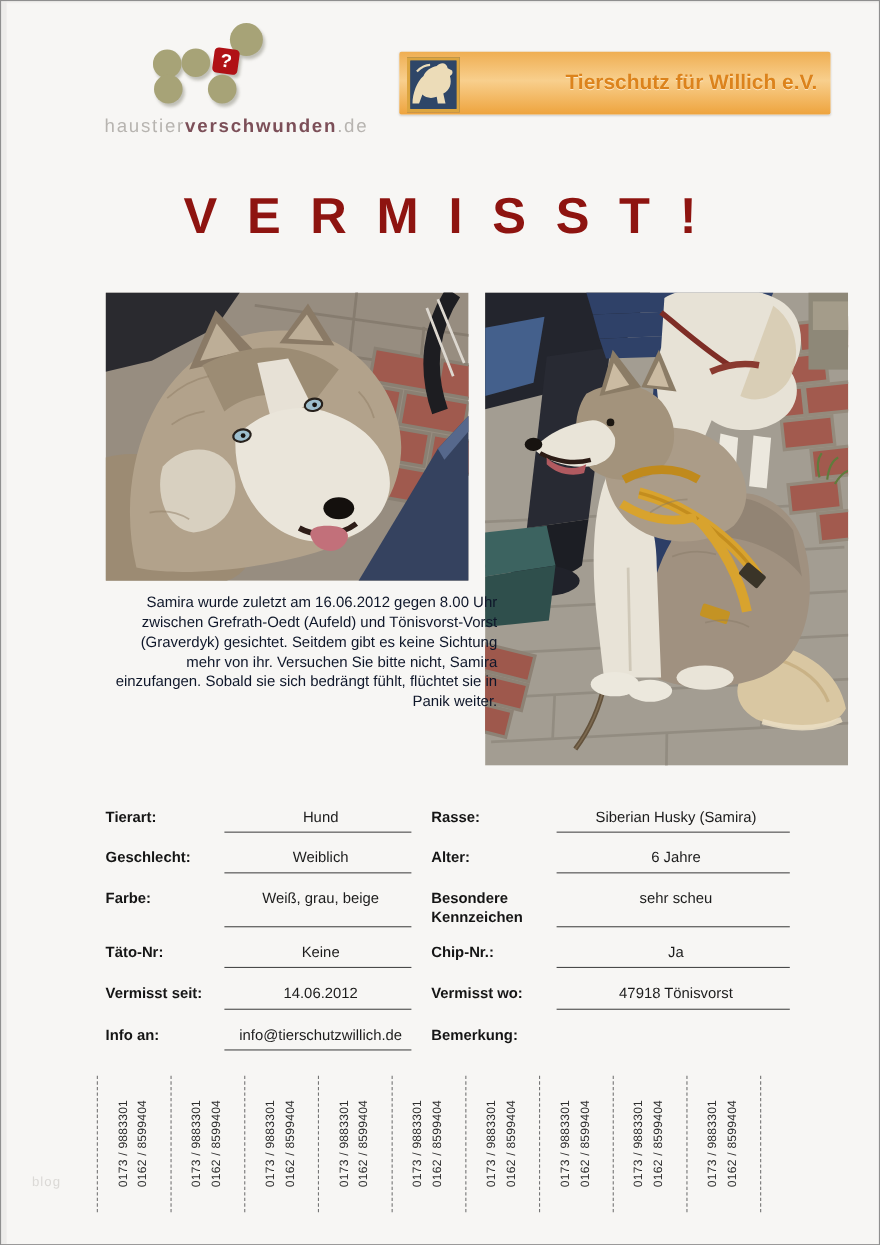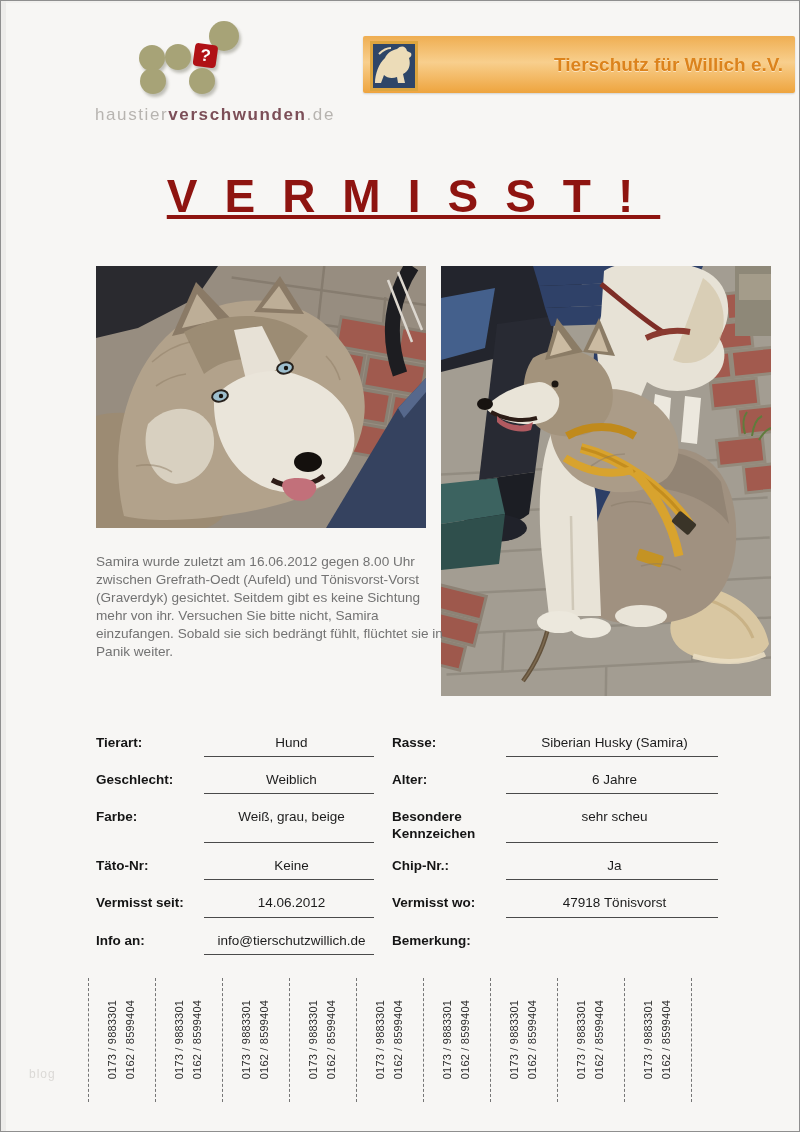--- a/index.html
+++ b/index.html
@@ -9,37 +9,37 @@
     font-family:"Liberation Sans",sans-serif;color:#1d1d1d;
     box-shadow:inset 5px 0 0 #edecea, inset 0 2px 0 #f1f0ee;
   }
   
   .logo-dots{position:absolute;left:138px;top:20px;width:112px;height:82px;}
   .logo-dots svg{filter:drop-shadow(2px 3px 1.5px rgba(90,90,70,.35));}
   .logo-text{position:absolute;left:94px;top:104px;font-size:17px;letter-spacing:1.6px;white-space:nowrap;}
   .logo-text .lt{color:#b7b4b0;}
   .logo-text .bd{color:#7c4f58;font-weight:bold;}
   
-  .banner{position:absolute;left:362px;top:35px;width:432px;height:57px;border-radius:2px;
+  .banner{position:absolute;left:362px;top:46px;width:392px;height:57px;border-radius:2px;
     background:linear-gradient(#efae52,#f8cf8d 46%,#eea43e);
     box-shadow:0 1px 2px rgba(0,0,0,.15);}
   .banner-logo{position:absolute;left:7px;top:5px;width:42px;height:44px;background:#2e4668;
     border:3px solid #dca53f;}
   .banner-title{position:absolute;right:12px;top:50%;transform:translateY(-50%);
     font-size:19px;font-weight:bold;color:#dc831c;text-shadow:0 1px 0 rgba(255,255,255,.55);white-space:nowrap;}
   
   .headline{position:absolute;left:0;right:0;top:168px;margin:0;text-align:center;
-    font-size:46px;font-weight:bold;color:#8e1410;letter-spacing:27px;padding-left:27px;text-decoration:underline;}
+    font-size:46px;font-weight:bold;color:#8e1410;letter-spacing:27px;padding-left:27px;}
   
   .photoL{position:absolute;left:95px;top:265px;width:330px;height:262px;}
   .photoR{position:absolute;left:440px;top:265px;width:330px;height:430px;}
   .photoL svg,.photoR svg{display:block;width:100%;height:100%;}
   
-  .desc{position:absolute;left:95px;top:552px;width:356px;margin:0;
-    font-size:13.6px;line-height:1.33;color:#737373;}
+  .desc{position:absolute;left:95px;top:538px;width:356px;margin:0;
+    font-size:13.6px;line-height:1.33;color:#0f172a;text-align:right;}
   
   .form{position:absolute;left:95px;top:734px;width:622px;display:grid;
     grid-template-columns:108px 170px 132px 212px;row-gap:15px;font-size:13.5px;}
   .f-label{font-weight:bold;color:#151515;line-height:1.25;}
   .f-label.l2{padding-left:18px;}
   .f-value{border-bottom:1px solid #4a4a4a;padding:0 4px 5px 9px;color:#1c1c1c;line-height:1.2;text-align:center;}
   
   .tearoff{position:absolute;left:87px;top:977px;height:124px;display:flex;}
   .strip{width:66px;border-left:1px dashed #757575;display:flex;align-items:center;justify-content:center;}
   .strip:last-child{border-right:1px dashed #757575;}

